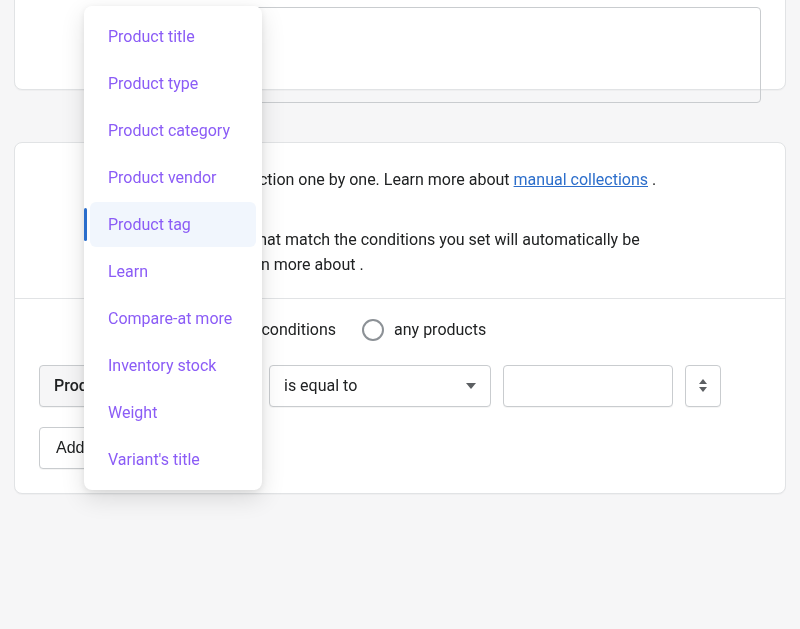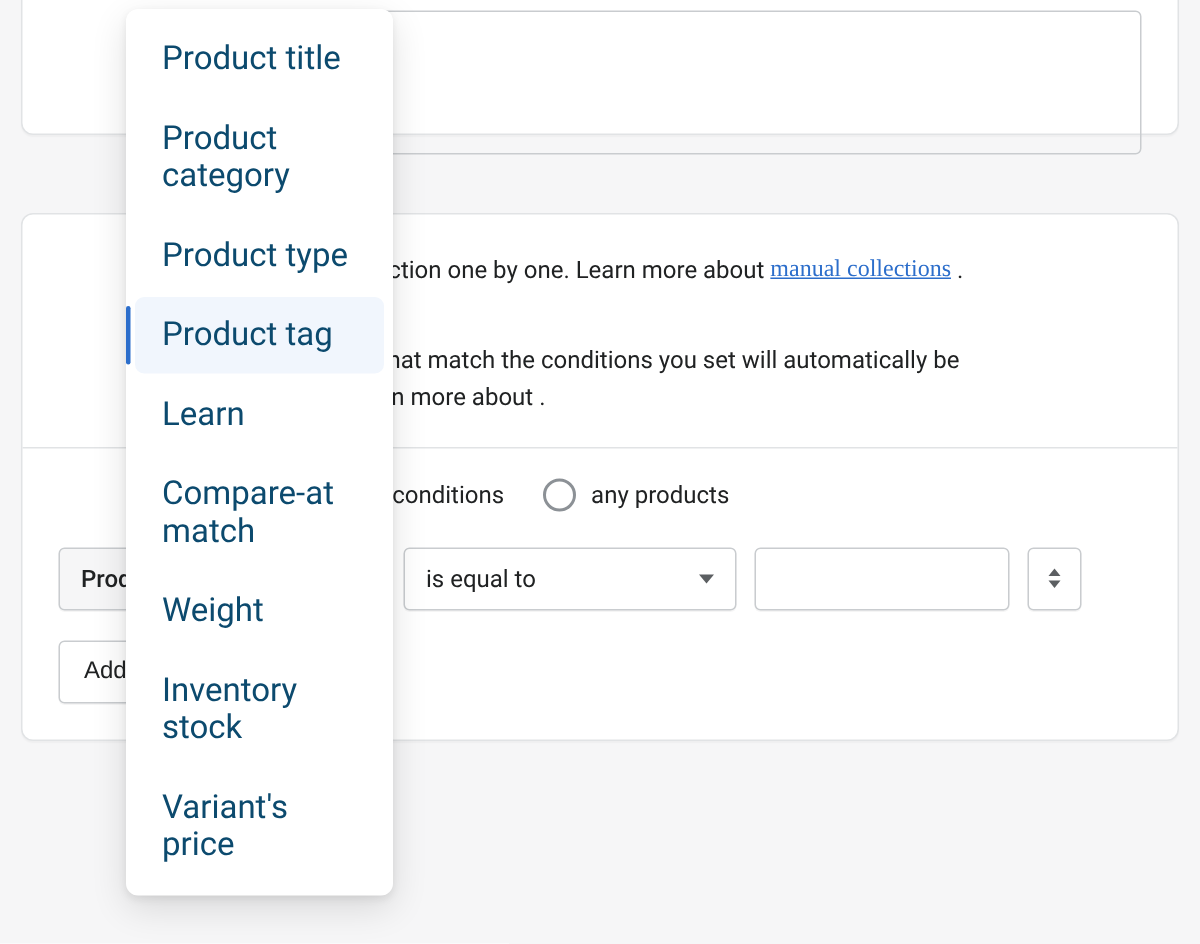--- a/index.html
+++ b/index.html
@@ -37,21 +37,21 @@
     }
     .card-main {
       position: absolute;
       top: 142px;
       left: 0; right: 0;
       padding: 24px 24px 24px 24px;
     }
     .main-inner { padding-left: 0; }
     .desc-block { margin-bottom: 18px; }
     .desc-line { line-height: 1.6; display:flex; flex-wrap:wrap; gap:0 4px;}
-    .link { color: #2c6ecb; text-decoration: underline; cursor: pointer; font-family: Liberation Serif, serif; }
+    .link { color: #2c6ecb; text-decoration: underline; cursor: pointer; }
     .divider {
       border: none; border-top: 1px solid #e1e3e5;
       margin: 20px -24px 20px -24px;
     }
     .match-row { display: flex; align-items: center; gap: 26px; padding-left: 170px; margin-bottom: 24px; margin-top: 6px;}
     .radio-opt { display: flex; align-items: center; gap: 10px; cursor: pointer; }
     .radio-circle {
       width: 22px; height: 22px; border-radius: 50%;
       border: 2px solid #8c9196; display:flex; align-items:center; justify-content:center;
     }
@@ -95,22 +95,22 @@
       top: 6px; left: 84px;
       width: 178px;
       background:#fff;
       border-radius:8px;
       box-shadow: 0 8px 24px rgba(0,0,0,0.12), 0 2px 6px rgba(0,0,0,0.08);
       padding: 6px 0;
       z-index: 50;
     }
     .dd-item {
       padding: 13px 18px;
-      font-size: 22px;
-      color:#0c4a6e;
+      font-size: 16px;
+      color:#8b5cf6;
       cursor:pointer;
       margin: 2px 6px;
       border-radius:6px;
       position: relative;
     }
     .dd-item.active {
       background:#f1f6fd;
     }
     .dd-item.active::before {
       content:"";
@@ -180,21 +180,22 @@
     </div>
 
     <button class="add-btn">
       <span>Add another condition</span>
     </button>
   </div>
 </div>
 
 <div class="dropdown">
   <div class="dd-item"><span>Product title</span></div>
+  <div class="dd-item"><span>Product type</span></div>
   <div class="dd-item"><span>Product category</span></div>
-  <div class="dd-item"><span>Product type</span></div>
+  <div class="dd-item"><span>Product vendor</span></div>
   <div class="dd-item active"><span>Product tag</span></div>
   <div class="dd-item"><span>Learn</span></div>
-  <div class="dd-item"><span>Compare-at match</span></div>
+  <div class="dd-item"><span>Compare-at more</span></div>
+  <div class="dd-item"><span>Inventory stock</span></div>
   <div class="dd-item"><span>Weight</span></div>
-  <div class="dd-item"><span>Inventory stock</span></div>
-  <div class="dd-item"><span>Variant's price</span></div>
+  <div class="dd-item"><span>Variant's title</span></div>
 </div>
 
 </body></html>

